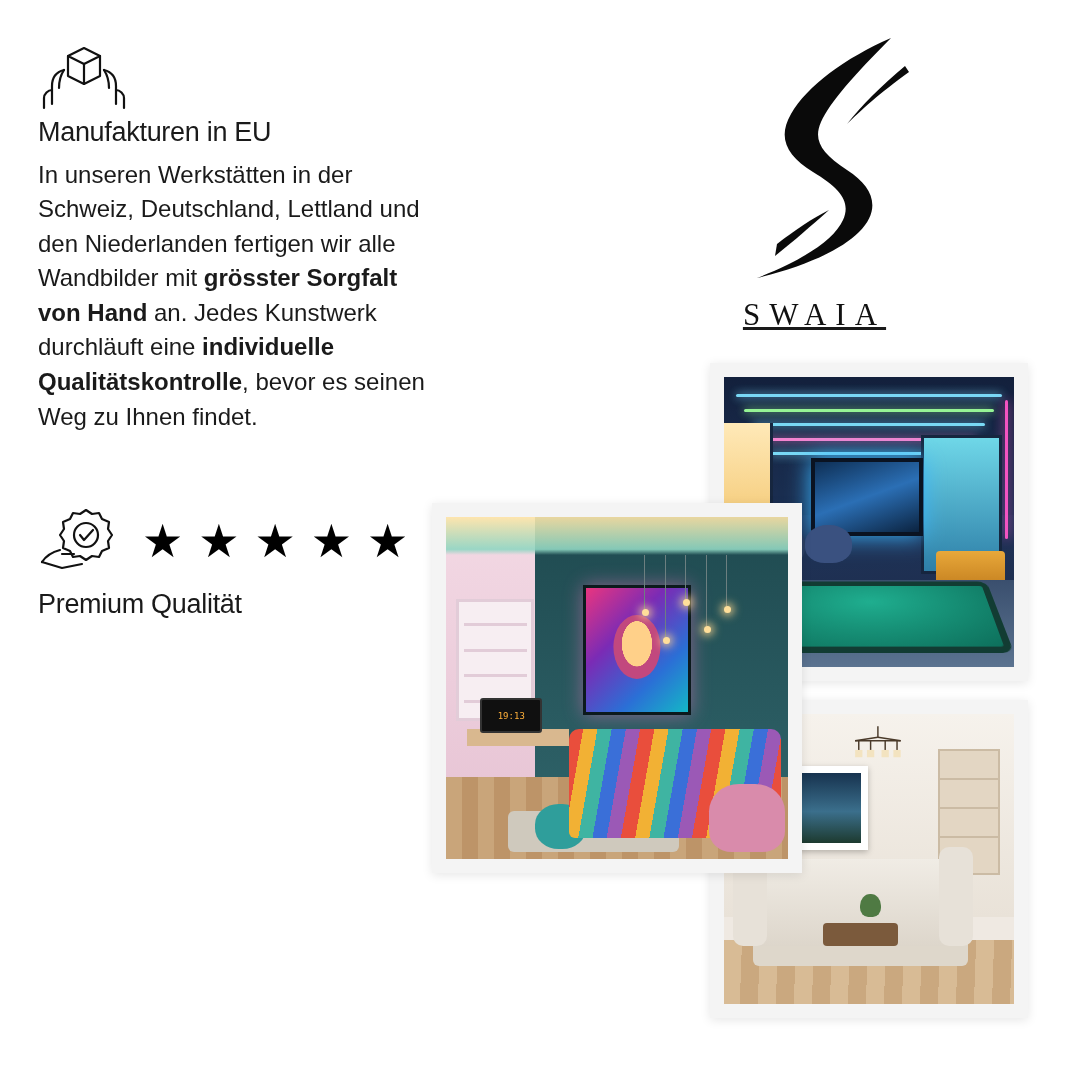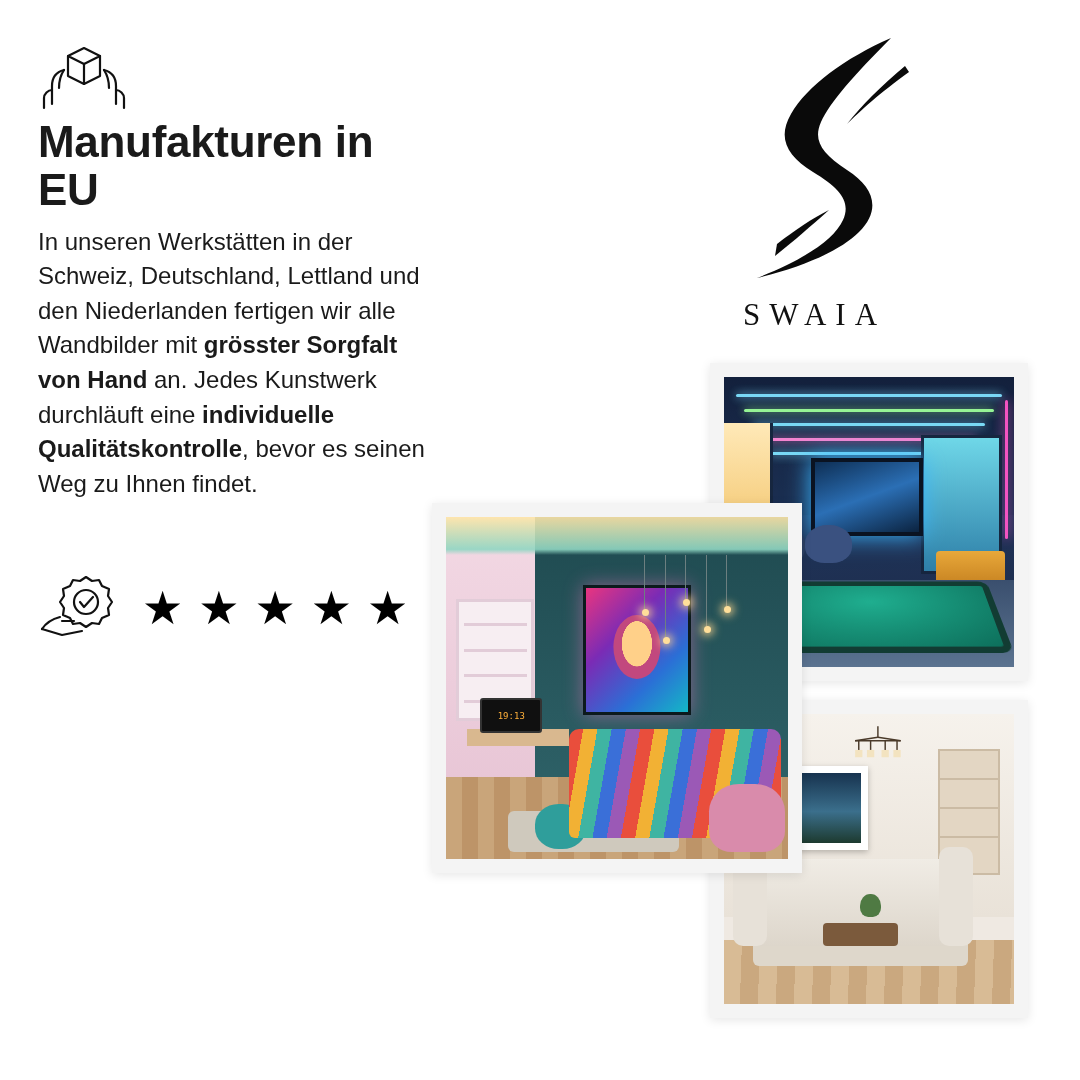--- a/index.html
+++ b/index.html
@@ -30,22 +30,22 @@
     width: 400px;
   }
 
   .block-icon {
     width: 92px;
     height: 72px;
     display: block;
   }
 
   .block-title {
-    font-size: 44px;
-    font-weight: bold;
+    font-size: 27px;
+    font-weight: normal;
     letter-spacing: -0.3px;
     margin: 6px 0 10px 0;
     line-height: 1.1;
   }
 
   .block-body {
     font-size: 24px;
     line-height: 1.44;
     max-width: 392px;
   }
@@ -76,20 +76,21 @@
   }
 
   
   .logo-wrap {
     position: absolute;
     left: 660px;
     top: 30px;
     width: 300px;
     height: 320px;
     text-align: center;
+    text-decoration: underline;
   }
   .logo-mark {
     display: block;
     margin: 0 auto;
   }
   .logo-text {
     font-family: "Liberation Serif", serif;
     font-size: 31px;
     letter-spacing: 9px;
     margin-top: 2px;
@@ -336,20 +337,21 @@
           </svg>
         </span>
         <span class="stars">
           <span class="star">★</span>
           <span class="star">★</span>
           <span class="star">★</span>
           <span class="star">★</span>
           <span class="star">★</span>
         </span>
       </div>
+      <div class="block-title">Premium Qualität</div>
     </div>
   </div>
 
   <div class="logo-wrap">
     <svg class="logo-mark" width="230" height="265" viewBox="0 0 230 265">
       <path fill="#0a0a0a" d="M196,8 C150,28 112,56 96,84 C82,108 92,126 118,142 C146,159 156,172 148,190 C139,210 108,230 62,248 C104,238 144,222 164,202 C186,180 180,158 152,140 C126,123 118,110 126,92 C135,72 160,44 196,8 Z"></path>
       <path fill="#0a0a0a" d="M210,36 C186,56 166,76 152,94 C164,82 186,62 214,42 Z"></path>
       <path fill="#0a0a0a" d="M82,214 C100,200 118,188 134,180 C116,196 100,210 80,226 Z"></path>
     </svg>
     <div class="logo-text">SWAIA</div>

